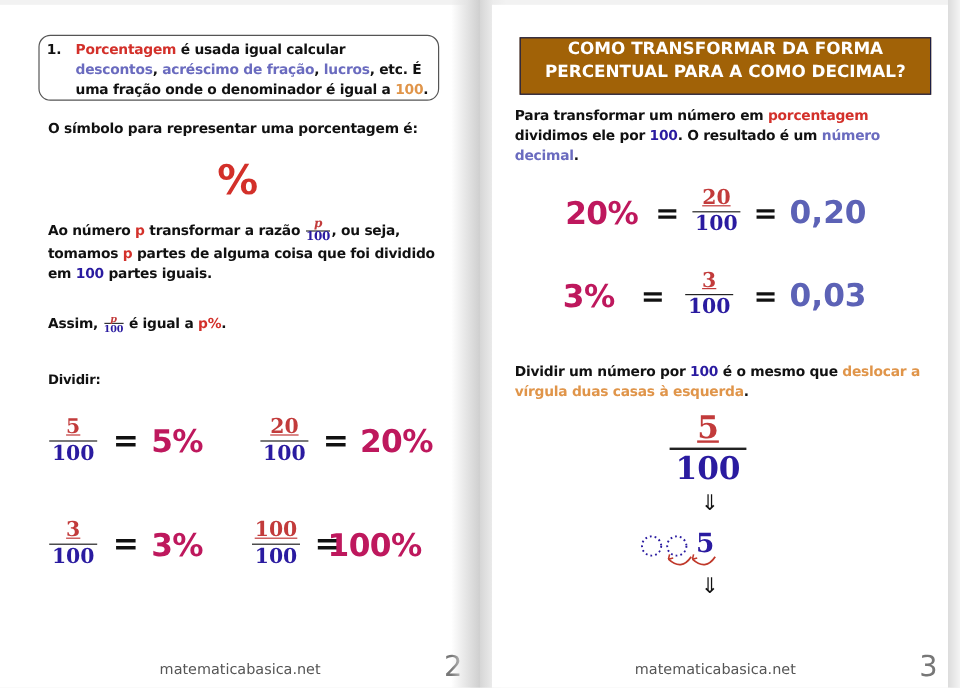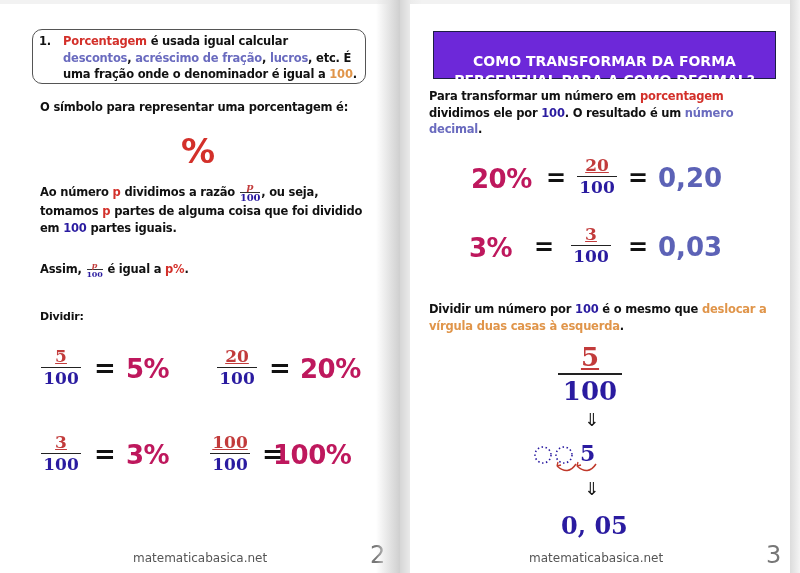--- a/index.html
+++ b/index.html
@@ -60,23 +60,23 @@
   .frac .num { color:#c23b3b; border-bottom:1.5px solid #222;text-decoration:underline; }
   .frac .den { color:#2a1ba0; }
   .eq { position:absolute; font-weight:bold; color:#111; }
   .big-pct { position:absolute; font-weight:bold; color:#be185d; letter-spacing:-0.5px; }
 
   .footer { position:absolute; font-size:12px; color:#555; font-family:"DejaVu Sans", sans-serif; }
   .pagenum { position:absolute; font-size:24px; color:#777; font-family:"DejaVu Sans", sans-serif; }
 
   .title-box {
     position:absolute; left:23px; top:27px; width:343px; height:48px;
-    background:#6d28d9; border:1.5px solid #1c1e45; box-sizing:border-box;
+    background:#a16207; border:1.5px solid #1c1e45; box-sizing:border-box;
     color:#fff; font-weight:bold; font-size:14px; text-align:center; line-height:19px;
-    padding-top:20px; letter-spacing:0px;
+    padding-top:0; letter-spacing:0px;
   }
   .r-intro { position:absolute; left:19px; top:84px; width:340px; }
   .dec { position:absolute; font-weight:bold; color:#5c62b6; font-size:26px; }
   .r-div { position:absolute; left:19px; top:297px; width:350px; }
   .arrow { position:absolute; font-size:18px; color:#111; }
   .dots { position:absolute; font-family:"DejaVu Serif", serif; font-size:22px; color:#2a1ba0; font-weight:bold; }
   .final { position:absolute; font-family:"DejaVu Serif", serif; font-weight:bold; color:#2a1ba0; font-size:24px; }
 </style>
 </head>
 <body>
@@ -86,21 +86,21 @@
     <span class="txt intro-num">1.</span>
     <div class="txt intro-text">
       <span class="red">Porcentagem</span><span> é usada igual calcular </span><span class="lav">descontos</span><span>, </span><span class="lav">acréscimo de fração</span><span>, </span><span class="lav">lucros</span><span>, etc. É uma fração onde o denominador é igual a </span><span class="orange">100</span><span>.</span>
     </div>
   </div>
 
   <div class="txt sym-label">O símbolo para representar uma porcentagem é:</div>
   <div class="pct-symbol">%</div>
 
   <div class="txt p-assoc">
-    <span>Ao número </span><span class="red">p</span><span> dividimos a razão </span><span class="frac-inline"><div class="num">p</div><div class="den">100</div></span><span>, ou seja, tomamos </span><span class="red">p</span><span> partes de alguma coisa que foi dividido em </span><span class="navy">100</span><span> partes iguais.</span>
+    <span>Ao número </span><span class="red">p</span><span> transformar a razão </span><span class="frac-inline"><div class="num">p</div><div class="den">100</div></span><span>, ou seja, tomamos </span><span class="red">p</span><span> partes de alguma coisa que foi dividido em </span><span class="navy">100</span><span> partes iguais.</span>
   </div>
 
   <div class="txt p-assim">
     <span>Assim, </span><span class="frac-inline small"><div class="num">p</div><div class="den">100</div></span><span> é igual a </span><span class="red">p%</span><span>.</span>
   </div>
 
   <div class="txt ex-label">Dividir:</div>
 
   <div class="frac" style="left:41px; top:342px; width:40px; font-size:17px; line-height:21px;">
     <div class="num">5</div>
@@ -181,19 +181,18 @@
       <circle cx="32" cy="13" r="8" fill="none" stroke="#2a1ba0" stroke-width="1.6" stroke-dasharray="1.5 2.5"></circle>
       <path d="M 44 22 Q 36 34 25 24" fill="none" stroke="#c0392b" stroke-width="1.5"></path>
       <path d="M 25 24 l 1 -4 M 25 24 l 4 -1" stroke="#c0392b" stroke-width="1.3"></path>
       <path d="M 64 22 Q 56 34 45 24" fill="none" stroke="#c0392b" stroke-width="1.5"></path>
       <path d="M 45 24 l 1 -4 M 45 24 l 4 -1" stroke="#c0392b" stroke-width="1.3"></path>
     </svg>
     <div class="dots" style="left:48px; top:-2px;">5</div>
   </div>
 
   <div class="arrow" style="left:174px; top:474px;">⇓</div>
-  <div class="final" style="left:151px; top:507px;">0, 05</div>
 
   <div class="footer" style="left:119px; top:547px;">matematicabasica.net</div>
   <div class="pagenum" style="left:356px; top:537px;">3</div>
 </div>
 
 <div class="right-edge"></div>
 
 </body></html>

